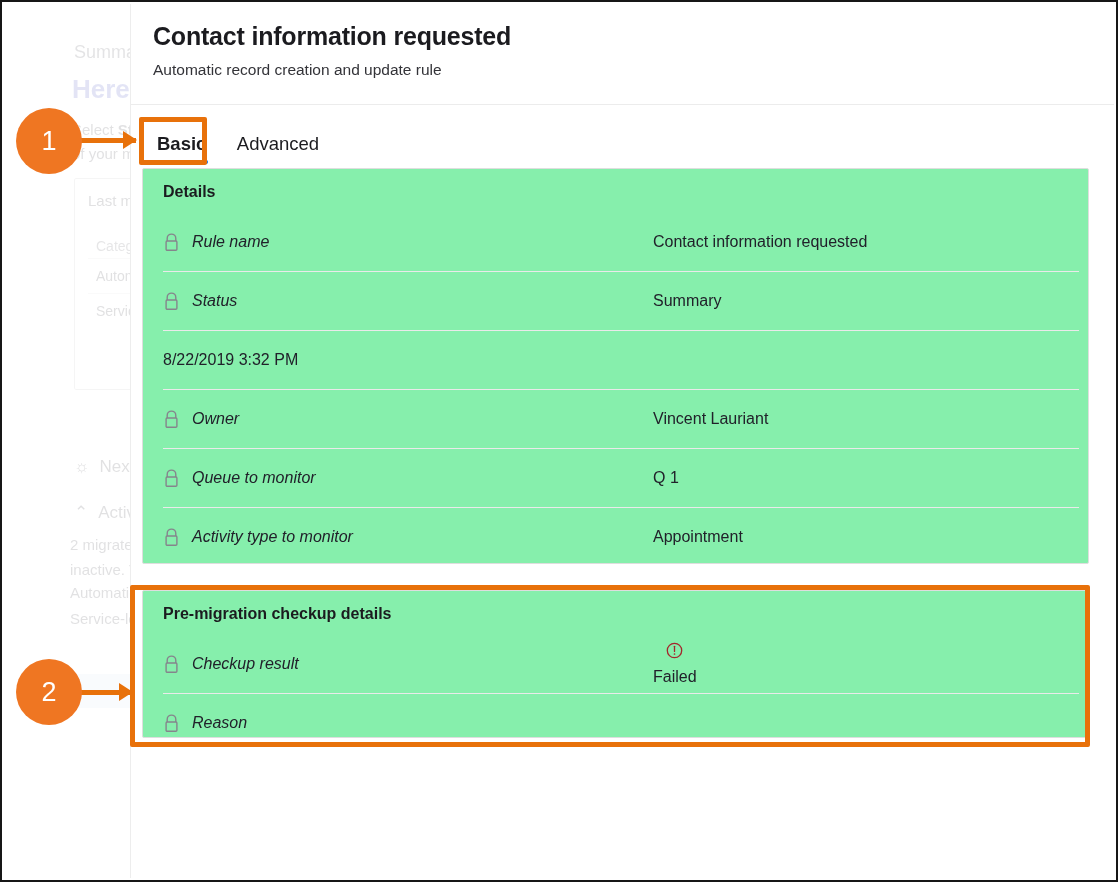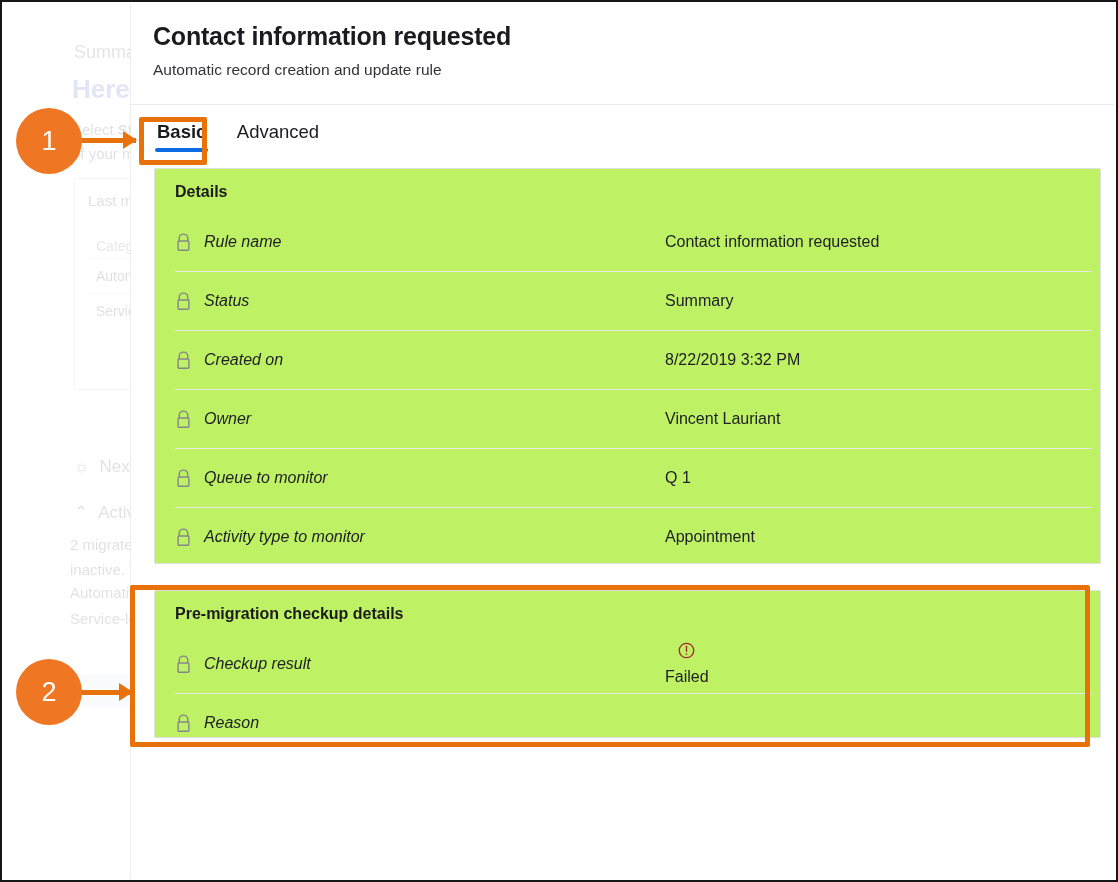--- a/index.html
+++ b/index.html
@@ -56,32 +56,32 @@
     border-left:1px solid #ededed;
   }
   .panel-head{position:absolute;left:0;top:0;right:0;height:100px;background:#fff;border-bottom:1px solid #ececec;}
   .panel-title{position:absolute;left:22px;top:18px;font-size:25px;font-weight:700;color:#1b1b1f;letter-spacing:-0.2px;}
   .panel-sub{position:absolute;left:22px;top:57px;font-size:15.5px;color:#333338;}
 
   .tabs{position:absolute;left:22px;top:113px;height:42px;}
   .tab{
     position:relative;display:inline-block;
     font-size:18.5px;color:#1b1b1f;
-    padding:4px 4px 9px 4px;margin-right:18px;
+    padding:16px 4px 9px 4px;margin-right:18px;
     cursor:pointer;
   }
   .tab.sel{font-weight:700;}
   .tab.sel .ul{
     position:absolute;left:2px;right:2px;bottom:0;height:4px;background:#0d6ce4;border-radius:2px;
   }
 
   
   .card{
-    position:absolute;left:152px;
-    background:#bef264;border:1px solid #dedede;border-radius:2px;
+    position:absolute;left:140px;
+    background:#86efac;border:1px solid #dedede;border-radius:2px;
     box-sizing:border-box;
     padding-left:16px;
   }
   .card-title{position:absolute;left:20px;top:14px;font-size:16px;font-weight:700;color:#1b1b1f;}
   .rows{position:absolute;left:20px;right:9px;top:44px;}
   .row{
     position:relative;height:58px;display:flex;align-items:center;
     border-top:1px solid #eaeaea;
   }
   .row:first-child{border-top:none;}
@@ -202,27 +202,20 @@
           <svg class="lock" width="17" height="19" viewBox="0 0 17 19">
               <path d="M4.2 8V5.4a4.3 4.3 0 0 1 8.6 0V8" fill="none" stroke="#85858c" stroke-width="1.4"></path>
               <rect x="3.1" y="8" width="10.8" height="9.3" rx="1.1" fill="none" stroke="#85858c" stroke-width="1.4"></rect>
             </svg>
           <span>Status</span>
         </span>
         <span class="val">Summary</span>
       </div>
 
       <div class="row">
-        <span class="lbl">
-          <svg class="lock" width="17" height="19" viewBox="0 0 17 19">
-              <path d="M4.2 8V5.4a4.3 4.3 0 0 1 8.6 0V8" fill="none" stroke="#85858c" stroke-width="1.4"></path>
-              <rect x="3.1" y="8" width="10.8" height="9.3" rx="1.1" fill="none" stroke="#85858c" stroke-width="1.4"></rect>
-            </svg>
-          <span>Created on</span>
-        </span>
         <span class="val">8/22/2019 3:32 PM</span>
       </div>
 
       <div class="row">
         <span class="lbl">
           <svg class="lock" width="17" height="19" viewBox="0 0 17 19">
               <path d="M4.2 8V5.4a4.3 4.3 0 0 1 8.6 0V8" fill="none" stroke="#85858c" stroke-width="1.4"></path>
               <rect x="3.1" y="8" width="10.8" height="9.3" rx="1.1" fill="none" stroke="#85858c" stroke-width="1.4"></rect>
             </svg>
           <span>Owner</span>

